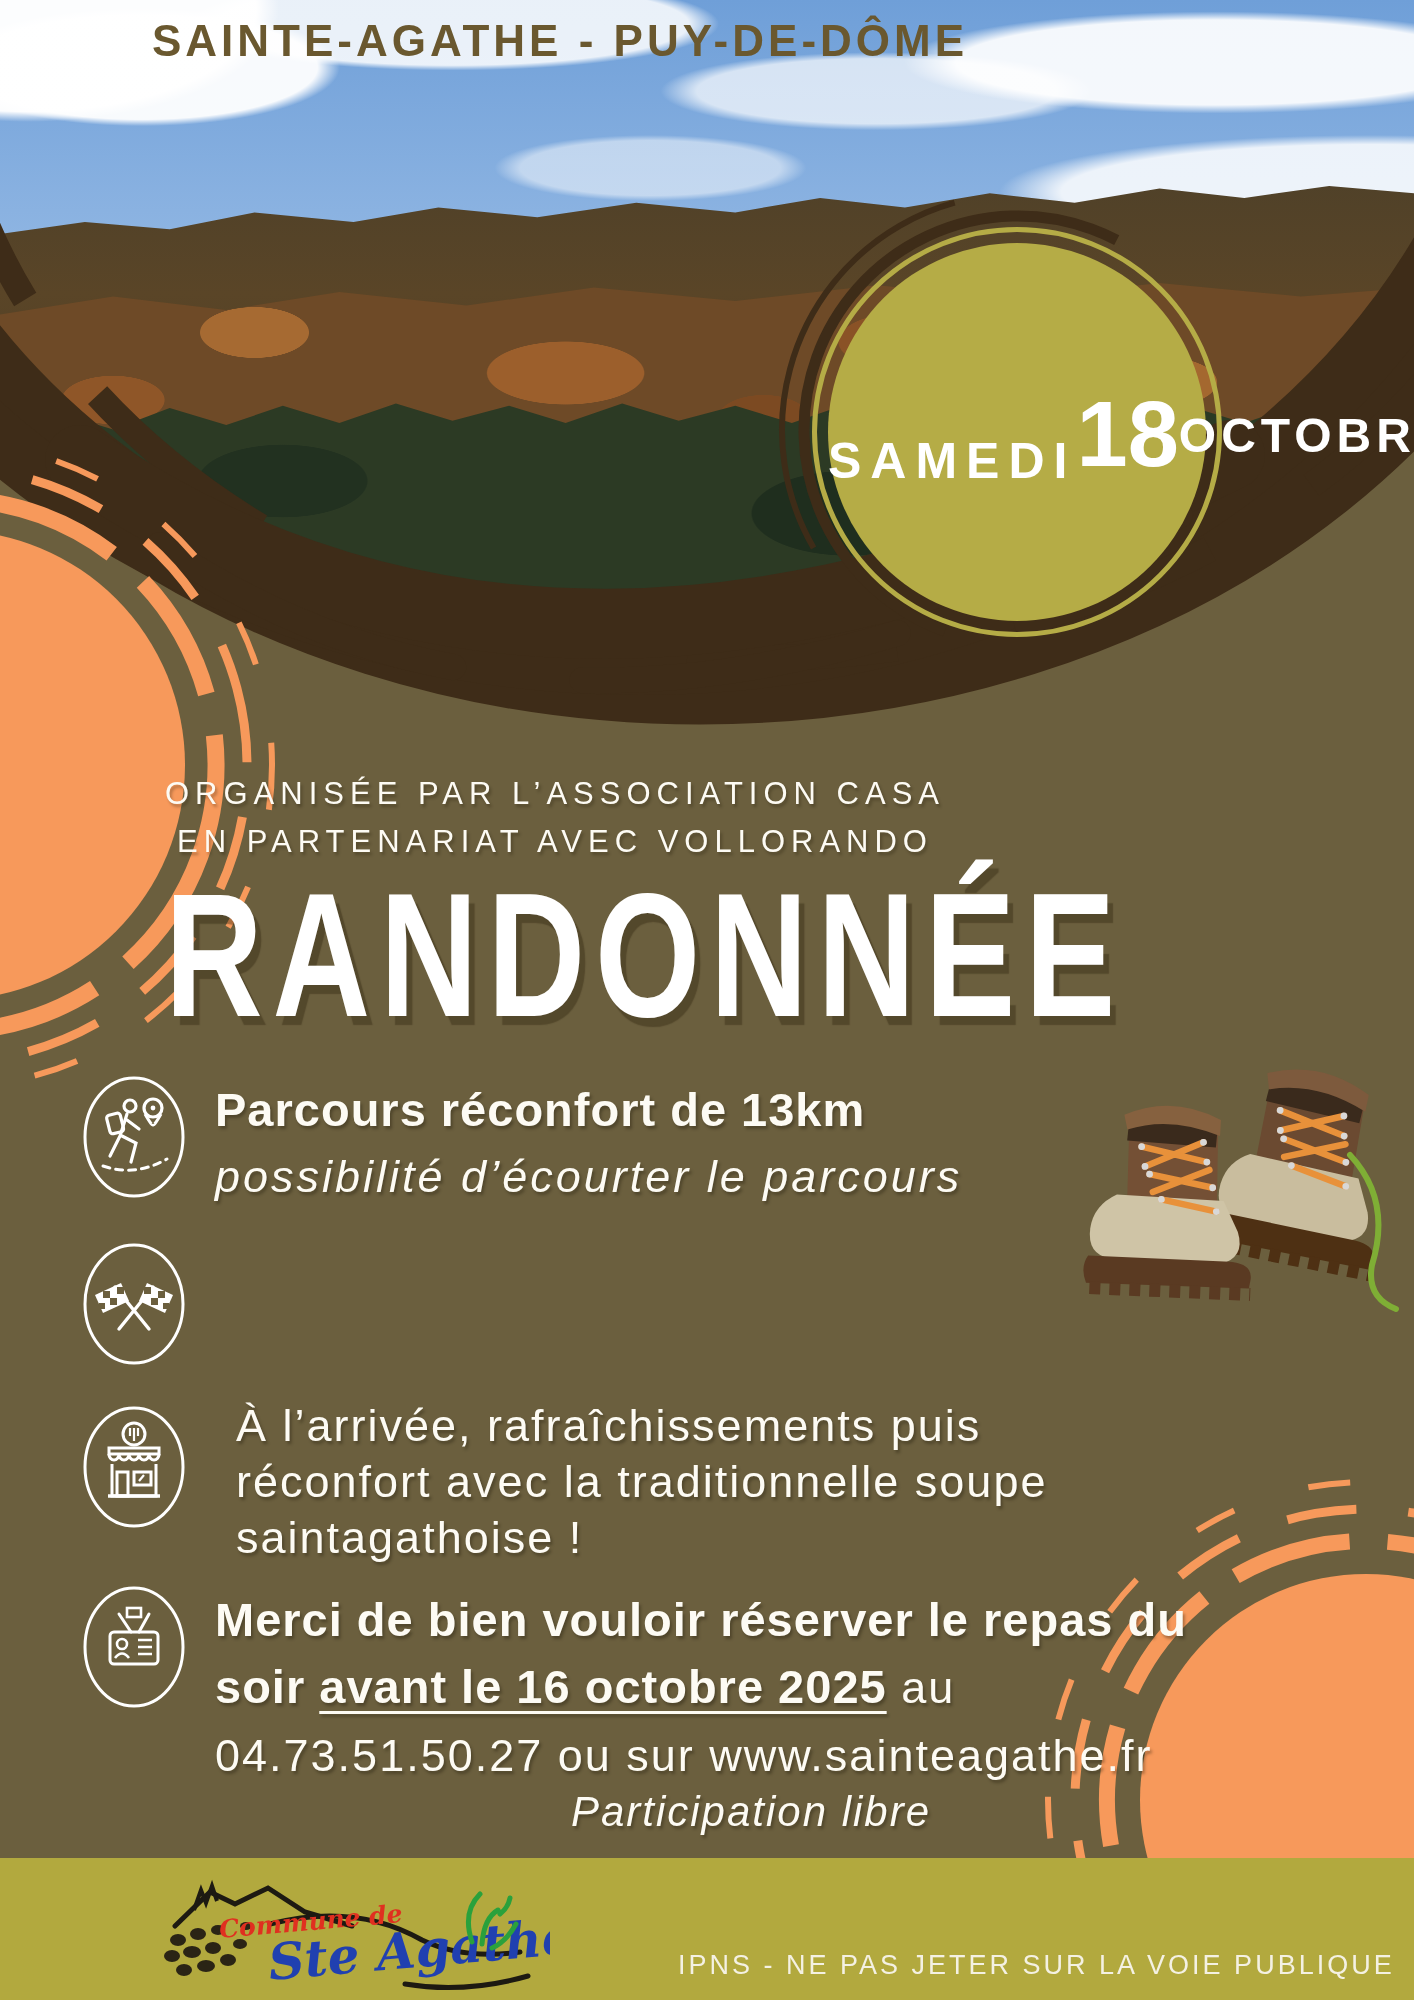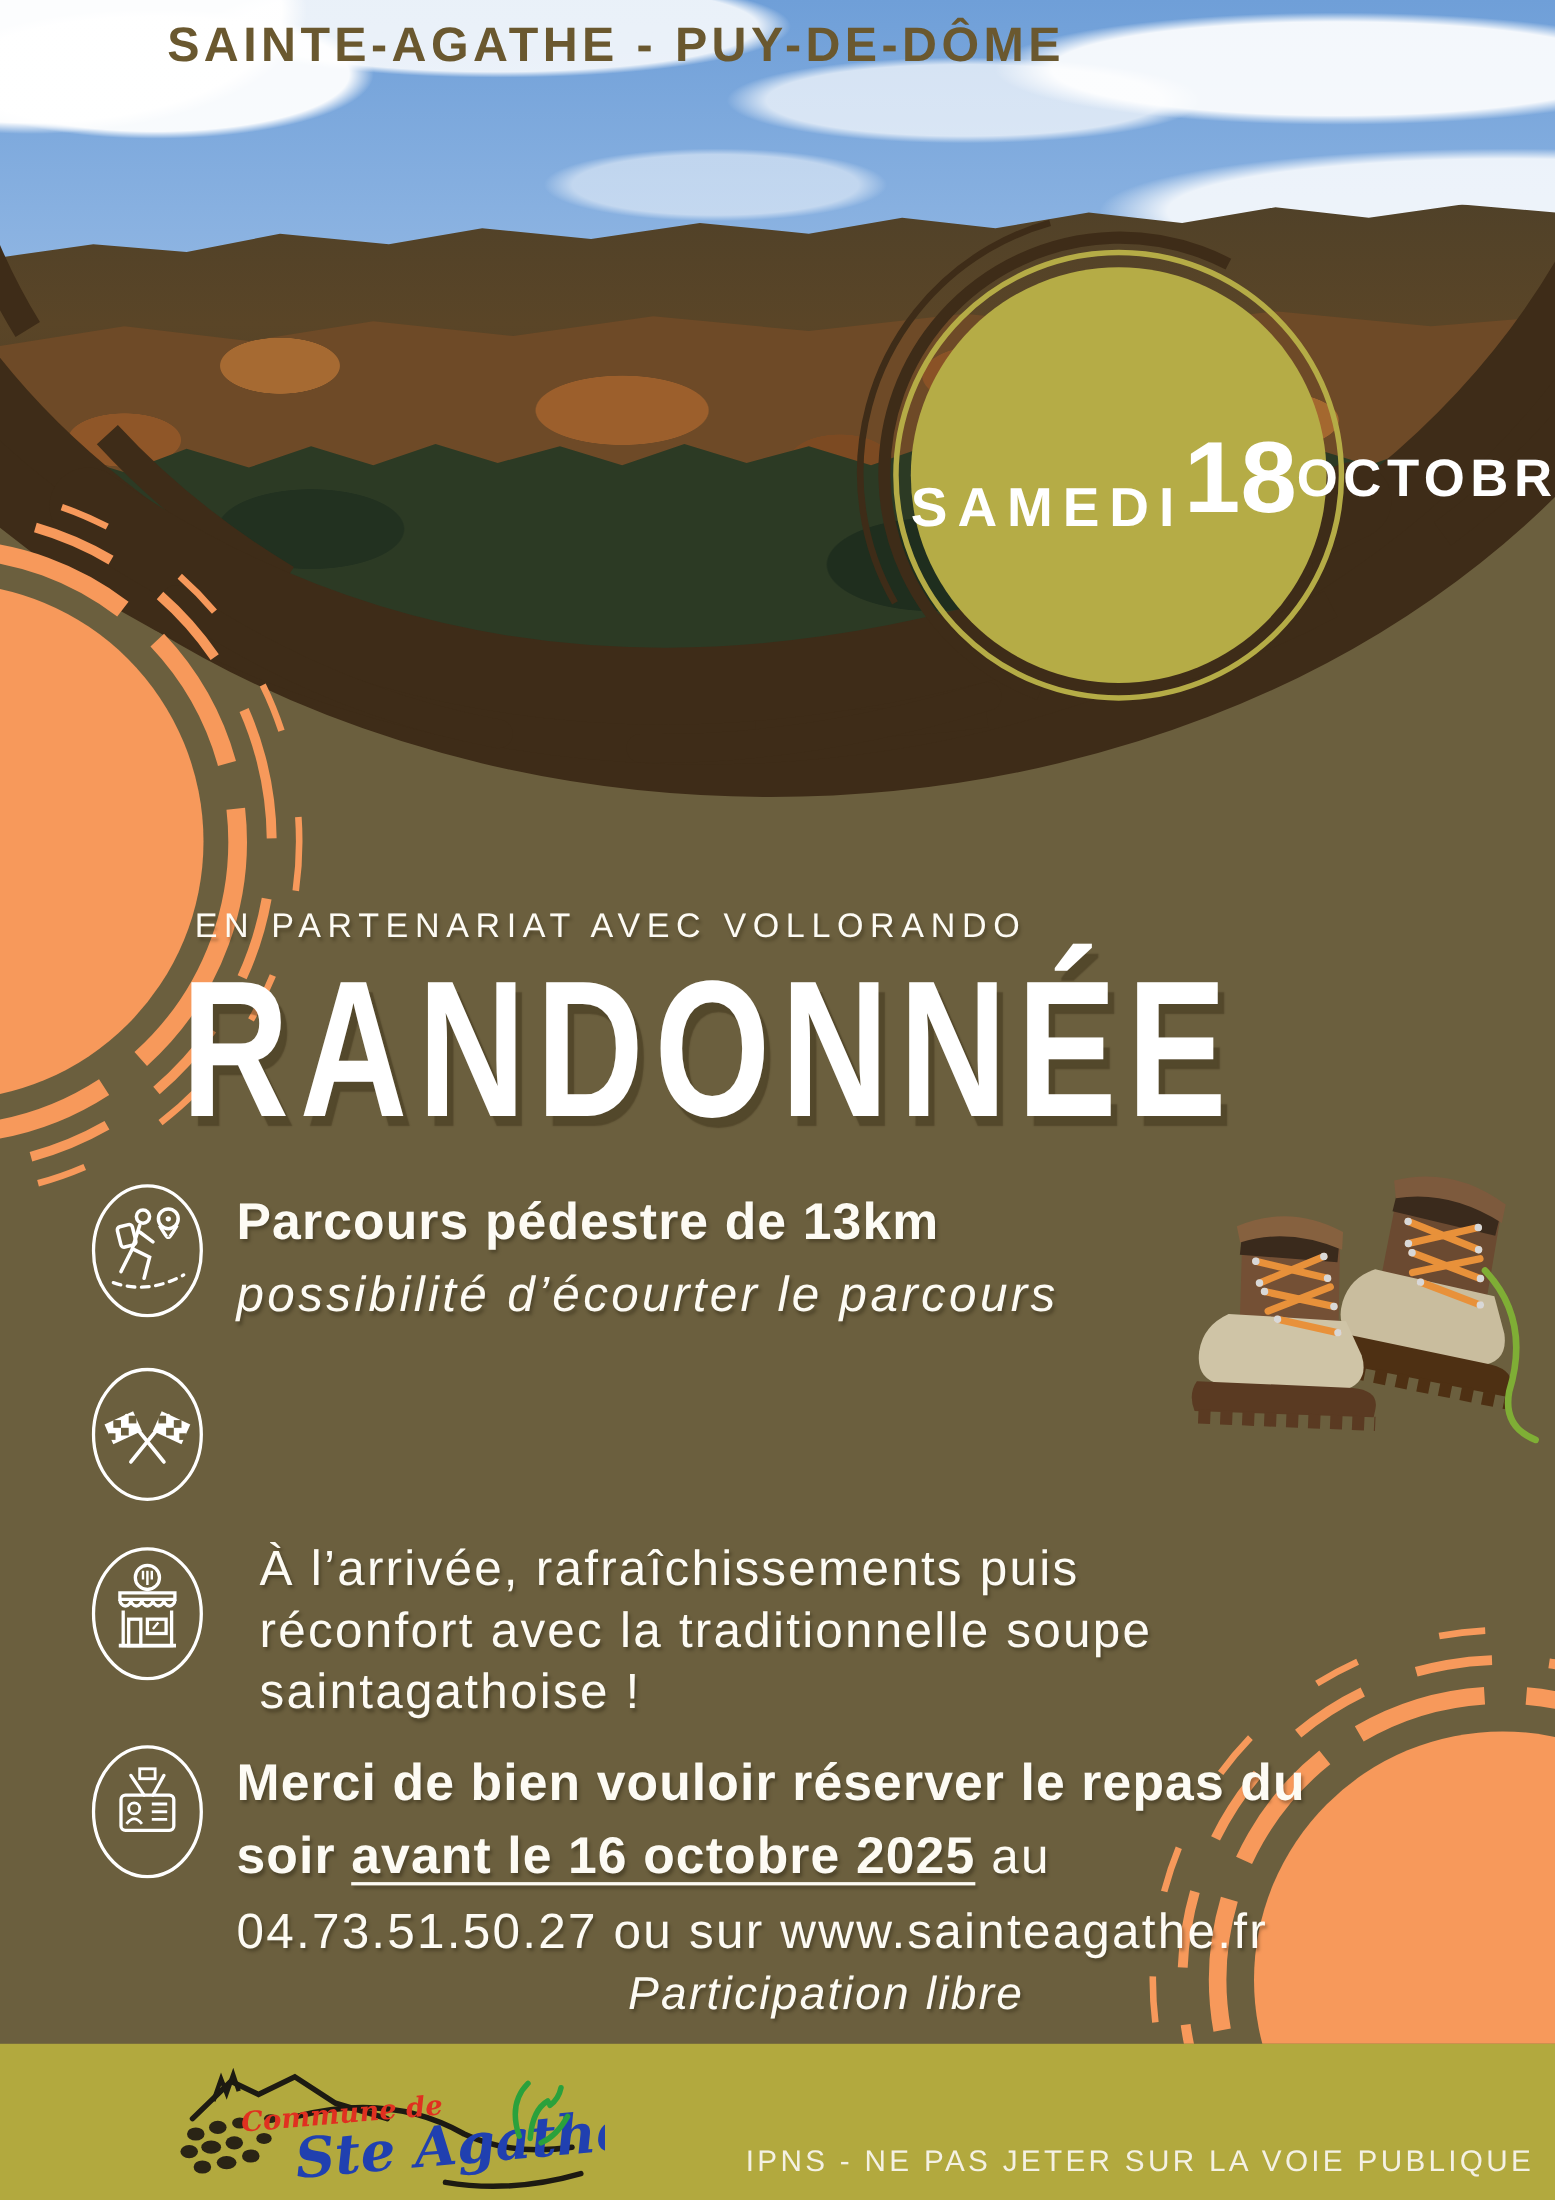--- a/index.html
+++ b/index.html
@@ -135,36 +135,37 @@
 
   <h1 class="top-title">SAINTE-AGATHE - PUY-DE-DÔME</h1>
 
   <div class="badge">
     <div class="day">SAMEDI</div>
     <div class="num">18</div>
     <div class="month">OCTOBRE</div>
     <div class="year">2031</div>
   </div>
 
+  <div class="intro l1">ORGANISÉE PAR L’ASSOCIATION CASA</div>
   <div class="intro l2">EN PARTENARIAT AVEC VOLLORANDO</div>
 
   <h2 class="main-title">RANDONNÉE</h2>
 
   <svg class="icon-circle" style="top:1076px" viewBox="0 0 102 122">
     <ellipse cx="51" cy="61" rx="49" ry="59" fill="none" stroke="#fff" stroke-width="3"></ellipse>
     <circle cx="47" cy="30" r="6" fill="none" stroke="#fff" stroke-width="3.2"></circle>
     <rect x="25" y="38" width="14" height="19" rx="3" fill="none" stroke="#fff" stroke-width="3.2" transform="rotate(-14 32 47)"></rect>
     <path d="M44,38 L37,60 M44,44 L56,53 M37,60 L27,80 M39,60 L53,67 L48,86" fill="none" stroke="#fff" stroke-width="3.2" stroke-linecap="round"></path>
     <circle cx="70" cy="32" r="9" fill="none" stroke="#fff" stroke-width="3.2"></circle>
     <circle cx="70" cy="32" r="2.4" fill="#fff"></circle>
     <path d="M62,38 Q70,52 70,48 Q70,52 78,38" fill="none" stroke="#fff" stroke-width="3"></path>
     <path d="M20,90 q32,11 64,-7" fill="none" stroke="#fff" stroke-width="3" stroke-dasharray="7 6" stroke-linecap="round"></path>
   </svg>
   <div class="row" style="top:1082px">
-    <div class="b">Parcours pédestre de 13km</div>
+    <div class="b">Parcours réconfort de 13km</div>
     <div class="i" style="margin-top:14px">possibilité d’écourter le parcours</div>
   </div>
 
   <svg class="boots-svg" style="left:1078px;top:1055px" width="330" height="295" viewBox="0 0 330 295">
     <g transform="translate(128,0) rotate(5 100 150)">
       <path d="M55,25 L150,38 L143,125 L46,110 Z" fill="#6b4a31"></path>
       <path d="M55,25 L150,38 L146,64 L51,50 Z" fill="#3a2a1c"></path>
       <path d="M50,22 Q103,4 153,35 L151,52 Q101,26 53,38 Z" fill="#7d5a3d"></path>
       <path d="M40,104 L150,119 L162,152 Q168,178 142,183 L30,168 Q8,162 13,136 Q18,113 40,104 Z" fill="#c9bd9e"></path>
       <path d="M9,164 L152,181 Q176,185 171,202 L169,209 L5,191 Q0,175 9,164 Z" fill="#4e3013"></path>

